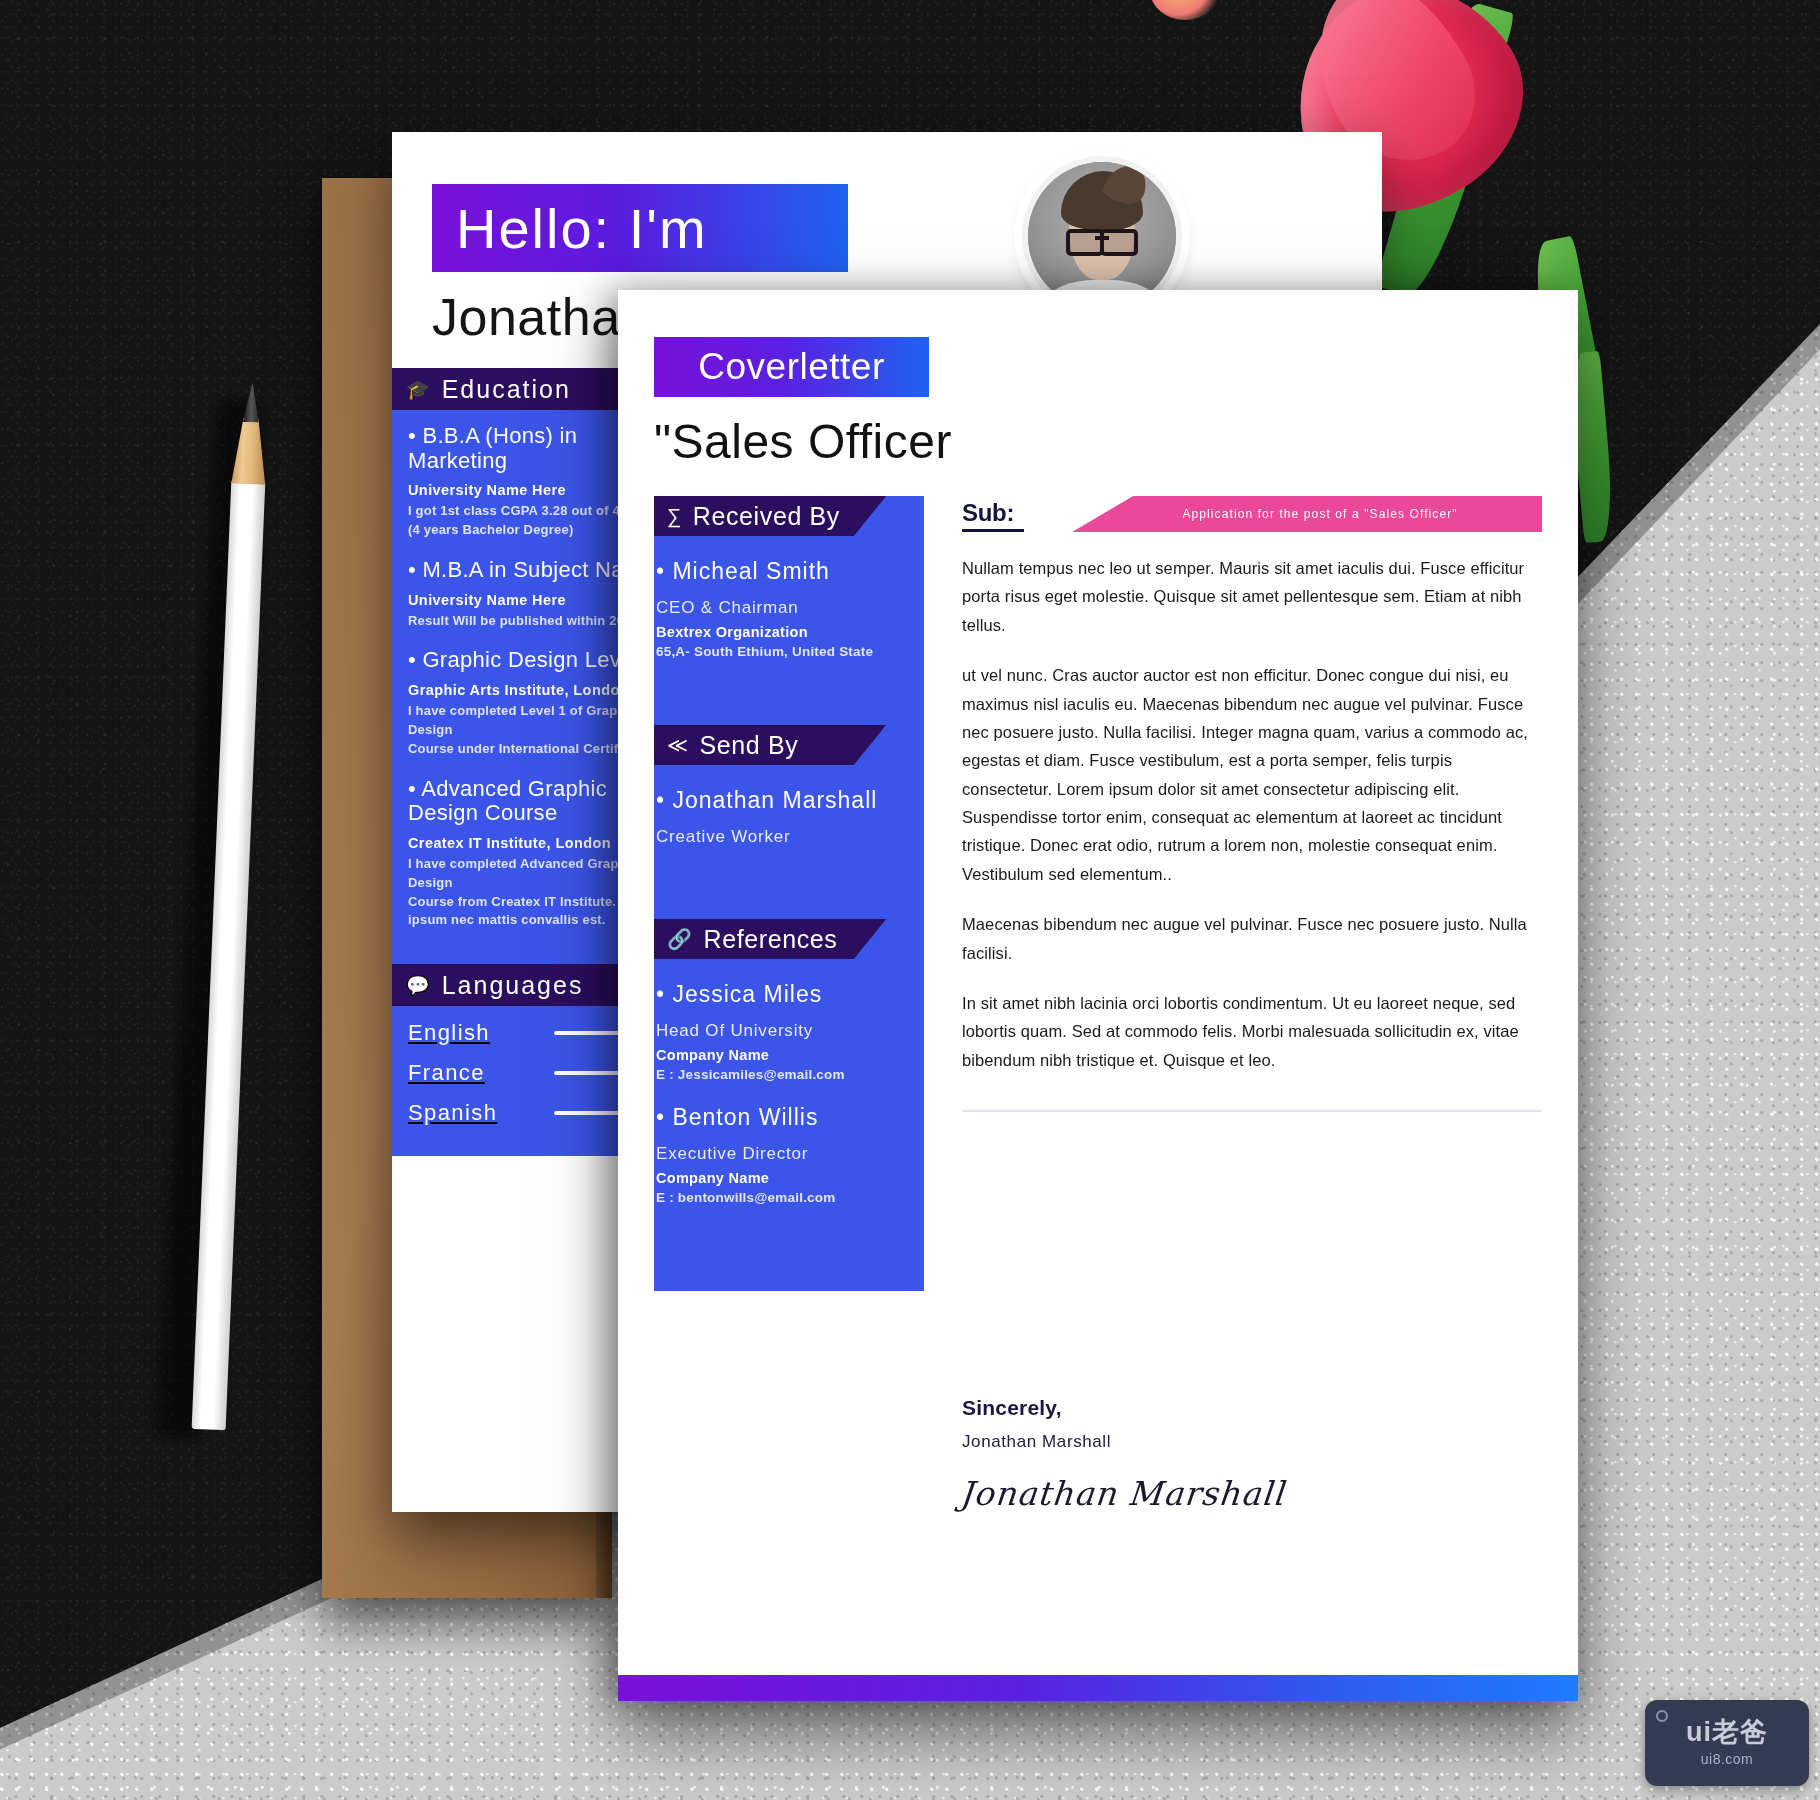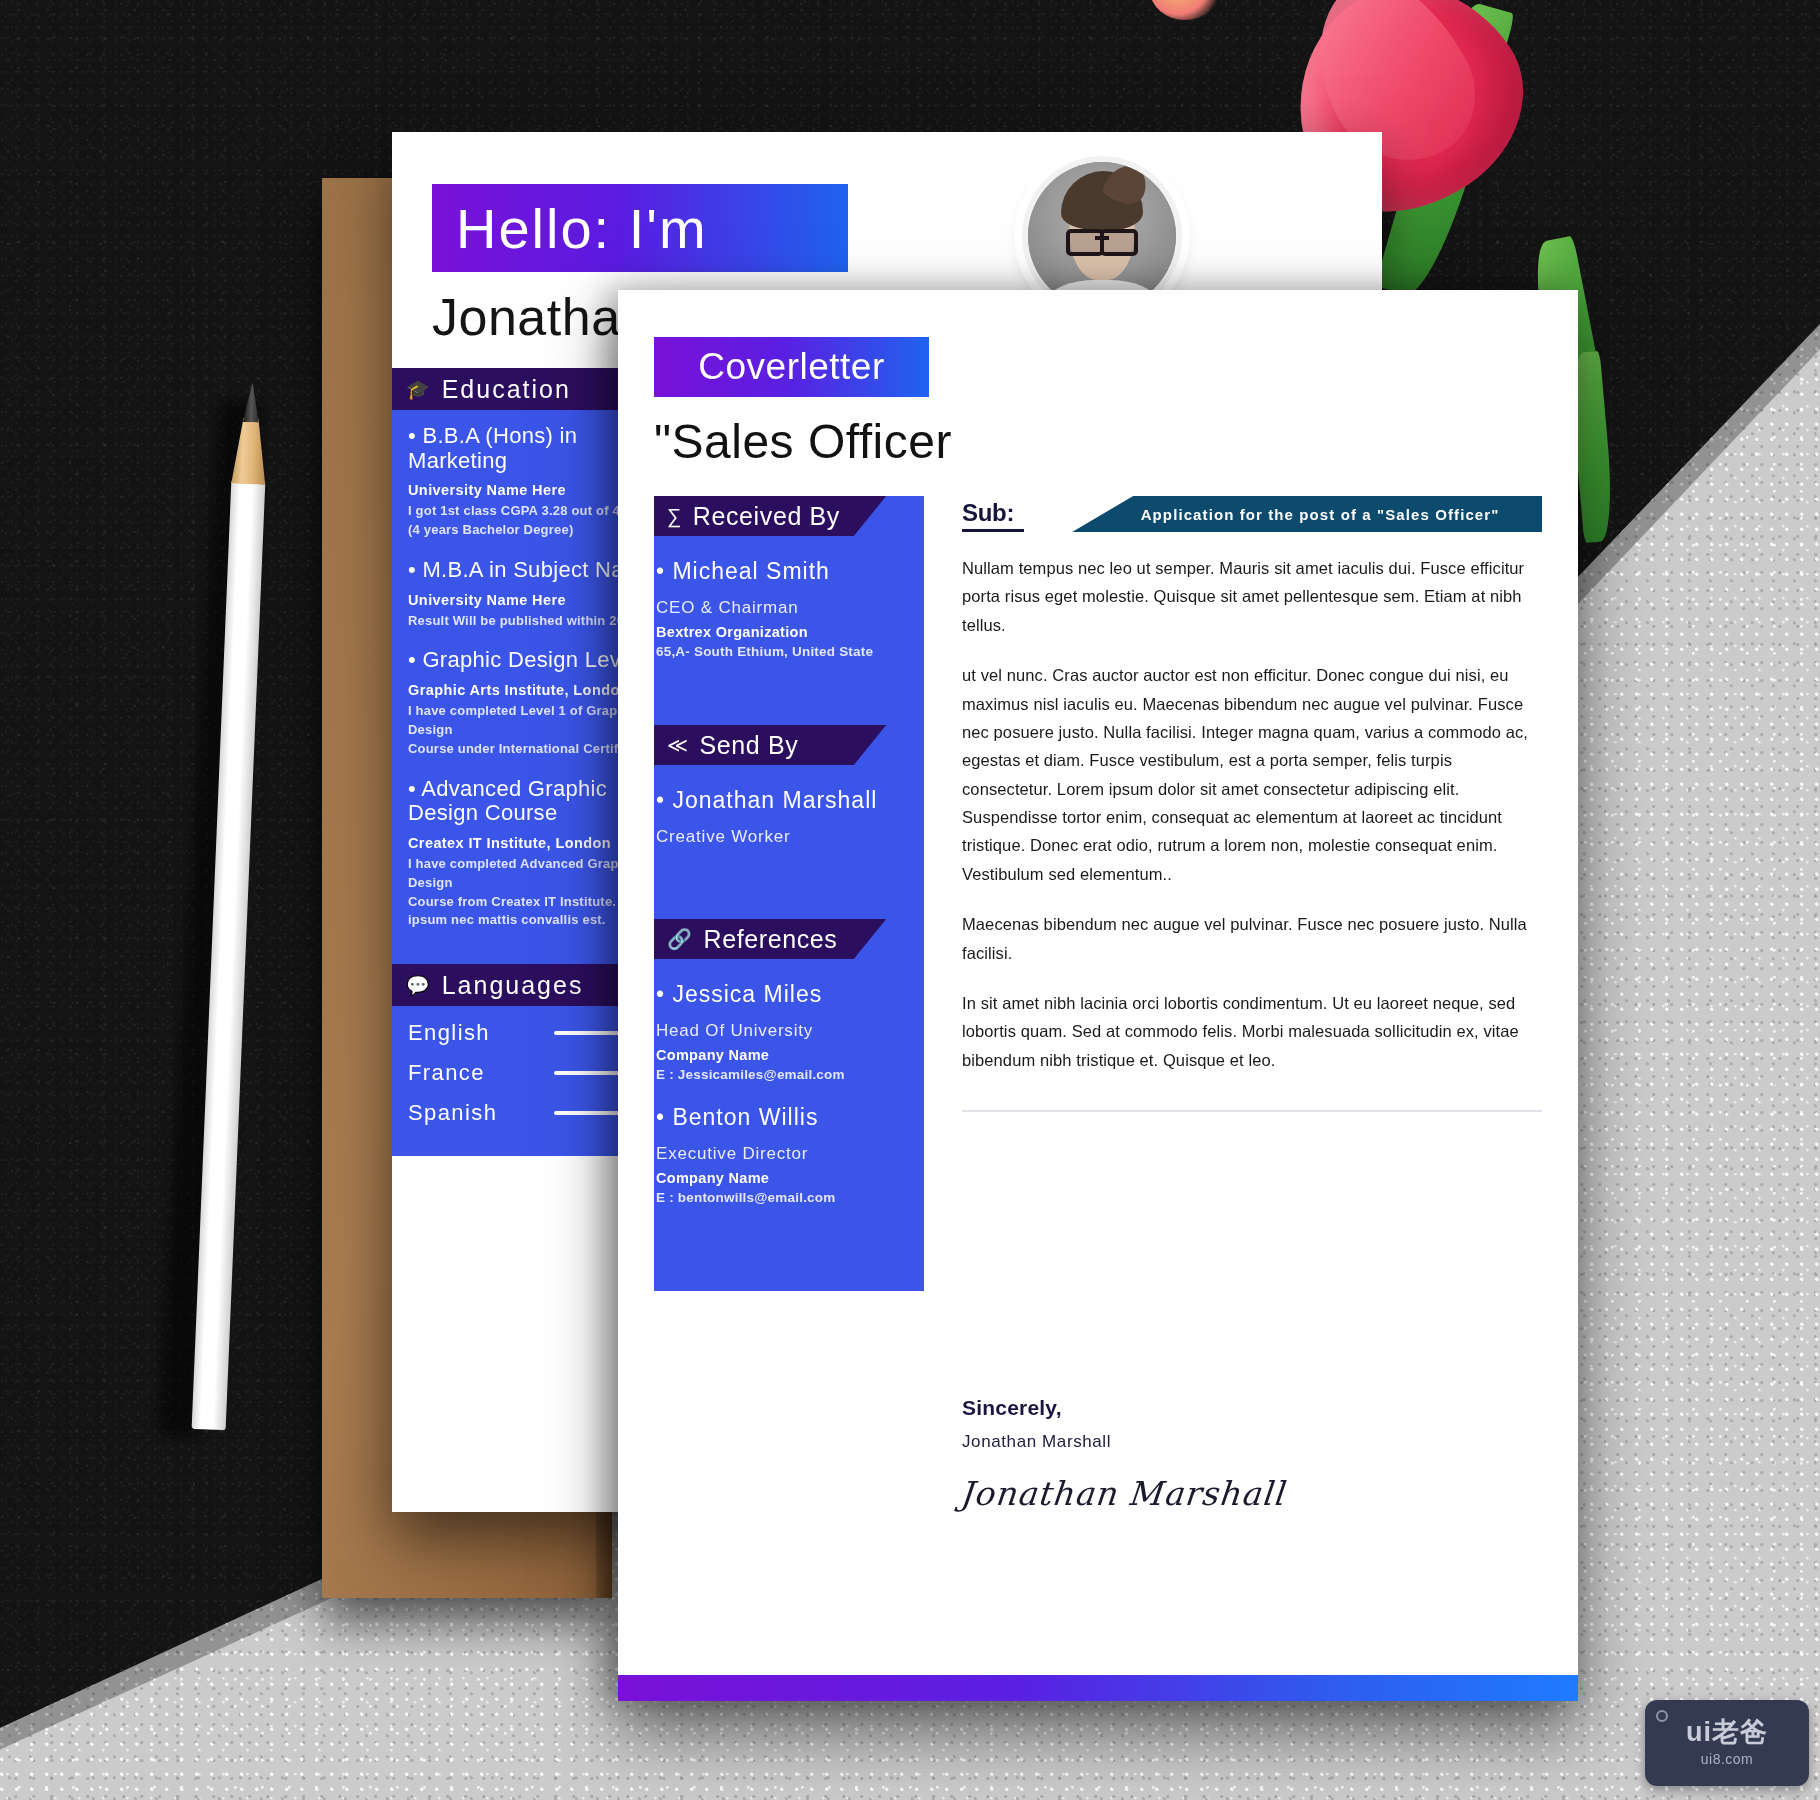--- a/index.html
+++ b/index.html
@@ -180,21 +180,21 @@
     color: #fff; font-size: 25px; font-weight: 400; letter-spacing: 2px;
   }
   .res-secthead .hicon { font-size: 19px; line-height: 1; }
   .res-block { padding: 14px 16px 16px 16px; }
   .res-item-title {
     color: #fff; font-size: 22px; font-weight: 400; line-height: 1.12; margin-bottom: 9px; letter-spacing: .3px;
   }
   .res-sub { color: #ffffff; font-size: 14.5px; font-weight: 700; letter-spacing: .4px; margin-bottom: 4px; }
   .res-line { color: #dfe4ff; font-size: 13px; font-weight: 700; letter-spacing: .2px; line-height: 1.45; }
   .res-item { margin-bottom: 18px; }
-  .lang-row { display: flex; align-items: center; gap: 14px; margin-bottom: 14px; }
+  .lang-row { display: flex; align-items: center; gap: 14px; margin-bottom: 14px; text-decoration: underline; }
   .lang-name { color: #fff; font-size: 22px; font-weight: 300; letter-spacing: 1.4px; width: 132px; }
   .lang-bar { flex: 1; height: 4px; background: #fff; border-radius: 2px; }
 
   .ms-stem { position: absolute; left: 452px; top: 1215px; width: 2px; height: 170px; background: #4aa3e8; }
   .ms-circle {
     position: absolute; left: 378px; top: 1055px; width: 150px; height: 150px; border-radius: 50%;
     background: linear-gradient(125deg,#1fb6f0 0%,#2a9cf2 45%,#4a5ef2 100%);
     display: flex; flex-direction: column; align-items: center; justify-content: center;
     box-shadow: 0 5px 14px rgba(40,90,220,.3);
   }
@@ -237,23 +237,23 @@
   .cl-pad-b { height: 56px; }
 
   .cl-main { position: absolute; left: 344px; top: 206px; width: 580px; }
   .sub-row { display: flex; align-items: stretch; height: 36px; margin-bottom: 22px; gap: 48px; }
   .sub-label {
     font-size: 24px; font-weight: 700; color: #15153a; letter-spacing: -.3px;
     display: flex; align-items: center; padding-right: 10px;
     border-bottom: 3px solid #15153a;
   }
   .sub-bar {
-    flex: 1; background: #0c4a6e; color: #fff;
+    flex: 1; background: #ec4899; color: #fff;
     display: flex; align-items: center; justify-content: center;
-    font-size: 15px; font-weight: 700; letter-spacing: 1.1px;
+    font-size: 12px; font-weight: 400; letter-spacing: 1.1px;
     clip-path: polygon(13% 0, 100% 0, 100% 100%, 0 100%);
     padding-left: 26px;
   }
   .cl-para {
     font-size: 16.5px; line-height: 1.72; color: #1a1a1a; margin-bottom: 22px; letter-spacing: .1px;
   }
   .cl-rule { height: 2px; background: #e2e2ea; margin: 36px 0 0 0; width: 100%; }
 
   .sign-wrap { position: absolute; left: 344px; top: 1106px; }
   .sign-title { font-size: 21px; font-weight: 700; color: #1b1540; letter-spacing: .2px; }

